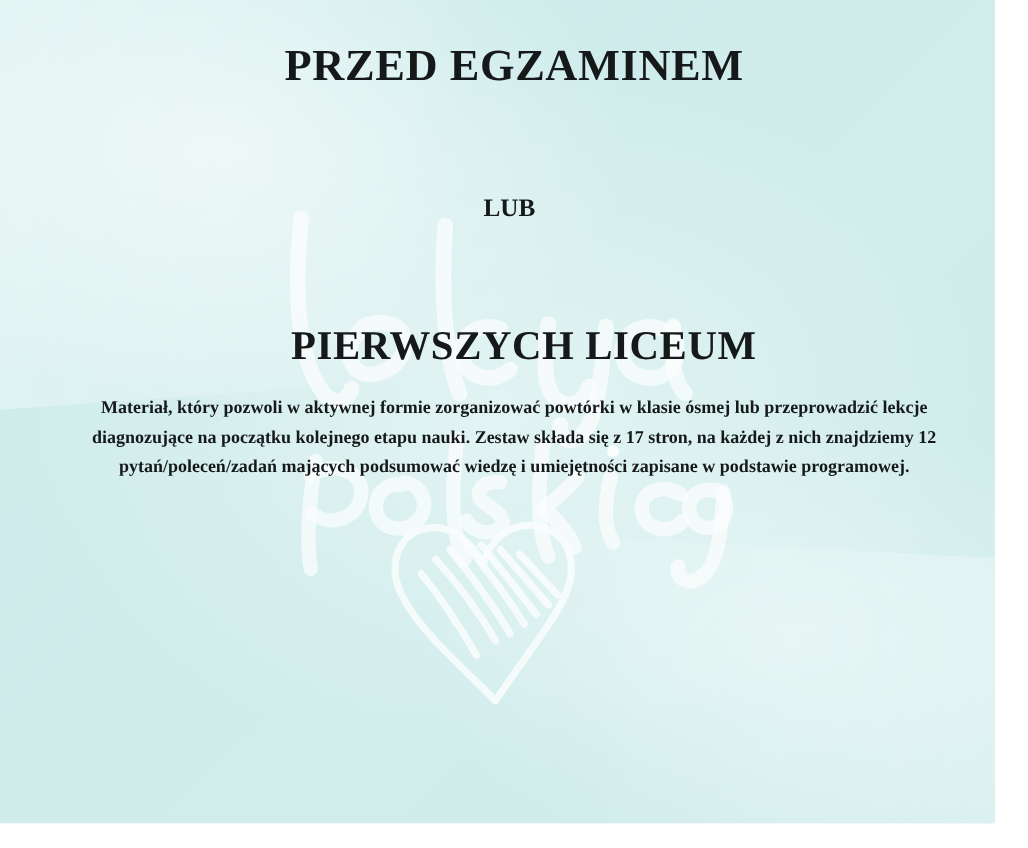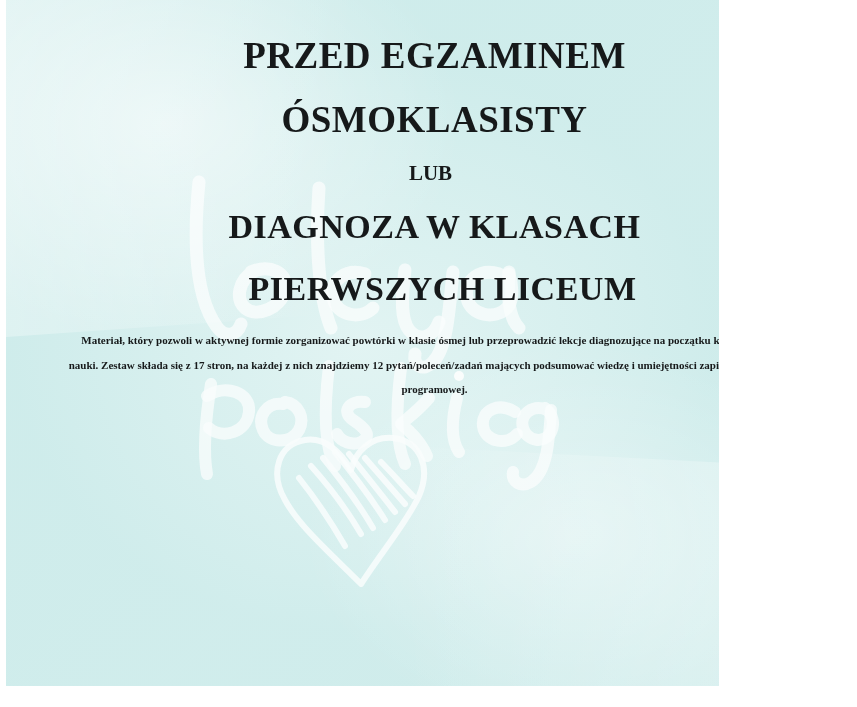--- a/index.html
+++ b/index.html
@@ -19,29 +19,28 @@
     width: 857px;
     height: 707px;
     background: #ffffff;
   }
 
   
   #card {
     position: absolute;
     left: 0;
     top: 0;
-    width: 713px;
+    width: 829px;
     height: 686px;
     background:
       radial-gradient(ellipse 60% 45% at 22% 18%, rgba(255,255,255,0.55), rgba(255,255,255,0) 70%),
       radial-gradient(ellipse 55% 40% at 80% 78%, rgba(255,255,255,0.40), rgba(255,255,255,0) 70%),
       radial-gradient(ellipse 70% 60% at 50% 50%, rgba(226,244,243,0.9), rgba(206,236,235,0.9) 70%),
       linear-gradient(135deg, #dff1f0 0%, #d5eeec 35%, #e6f5f4 60%, #cfeae9 100%);
     overflow: hidden;
-    margin-left: 6px;
   }
 
   
   #card:before {
     content: "";
     position: absolute;
     left: -10%;
     top: -15%;
     width: 130%;
     height: 60%;
@@ -131,21 +130,21 @@
   }
 
   #body-text {
     position: absolute;
     left: 62px;
     right: 62px;
     top: 328px;
     text-align: center;
     font-family: "Liberation Serif", serif;
     font-weight: bold;
-    font-size: 11px;
+    font-size: 15px;
     line-height: 24.5px;
     color: #16191a;
   }
   #body-text p {
     margin: 0;
   }
   #body-text p + p {
     margin-top: 0px;
   }
 </style>
@@ -197,25 +196,23 @@
             <path d="M166 356 C182 376, 198 400, 212 424"></path>
           </g>
         </g>
       </svg>
     </div>
 
     <div id="content">
 
       <div class="title-line" id="title-1">PRZED EGZAMINEM</div>
 
-      <div class="title-line" id="title-2">ÓSMOKLASISTY</div>
 
       <div id="connector">LUB</div>
 
-      <div class="title-line" id="title-3">DIAGNOZA W KLASACH</div>
 
       <div class="title-line" id="title-4">PIERWSZYCH LICEUM</div>
 
       <div id="body-text">
         <p>Materiał, który pozwoli w aktywnej formie zorganizować powtórki w klasie ósmej lub przeprowadzić lekcje diagnozujące na początku kolejnego etapu nauki. Zestaw składa się z 17 stron, na każdej z nich znajdziemy 12 pytań/poleceń/zadań mających podsumować wiedzę   i umiejętności zapisane w podstawie programowej.</p>
       </div>
 
     </div>
   </div>
 </div>

